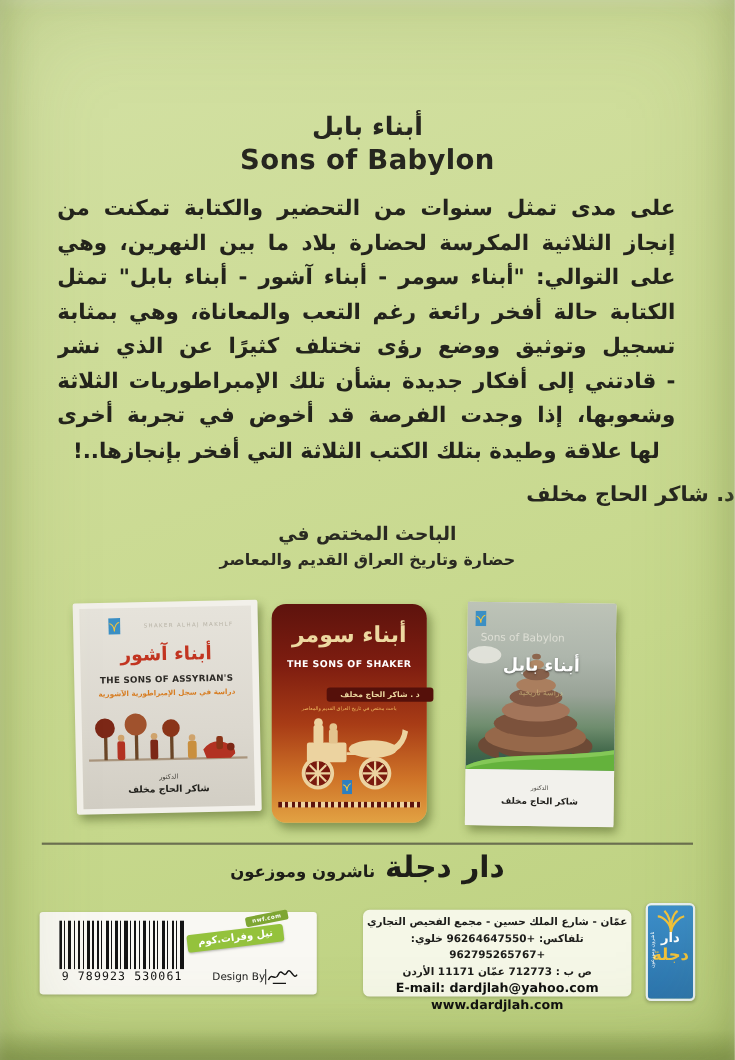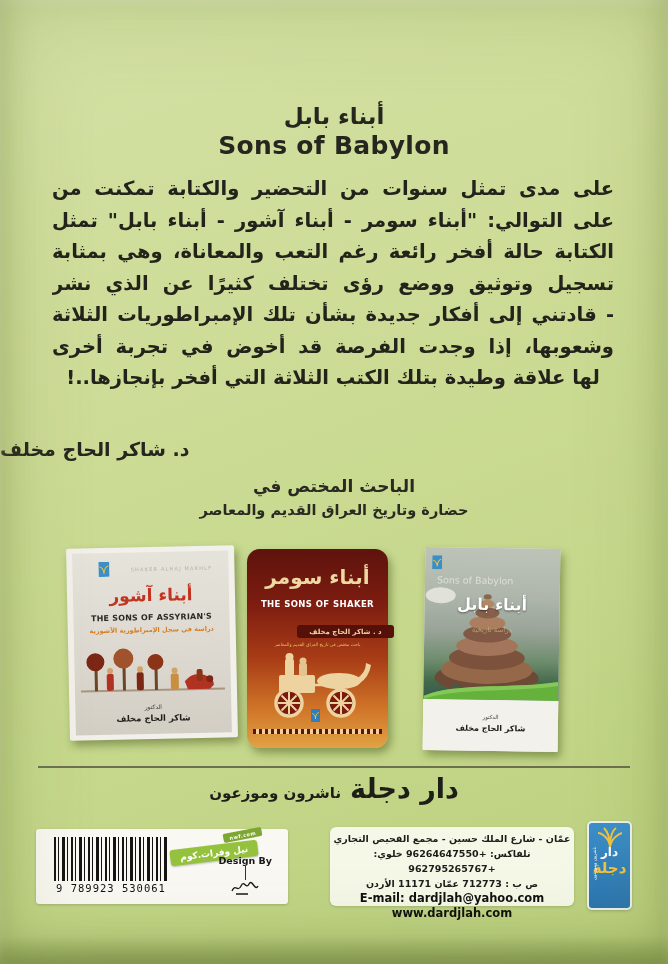--- a/index.html
+++ b/index.html
@@ -23,21 +23,21 @@
   
   .para { position: absolute; top: 173px; right: 54px; width: 562px; direction: rtl; }
   .para .line {
     font-size: 19.5px; font-weight: bold; line-height: 31.5px; color: #23231c;
     text-align: justify; text-align-last: justify; text-justify: inter-word;
     white-space: normal; overflow: hidden; height: 31.5px;
   }
   .para .line.last { text-align-last: center; }
 
   
-  .author-name { position: absolute; top: 438px; left: 0; width: 100%; text-align: left;
+  .author-name { position: absolute; top: 438px; left: 0; width: 100%; text-align: right;
                  font-size: 19px; font-weight: bold; direction: rtl; }
   .author-role1 { position: absolute; top: 476px; left: 0; width: 100%; text-align: center;
                   font-size: 17px; font-weight: 600; direction: rtl; color:#2a2a22; }
   .author-role2 { position: absolute; top: 502px; left: 0; width: 100%; text-align: center;
                   font-size: 14.5px; font-weight: 600; direction: rtl; color:#2a2a22; }
 
   
   .books { position: absolute; top: 545px; left: 0; width: 100%; height: 212px; }
   .book { position: absolute; box-shadow: 3px 5px 9px rgba(55,70,15,.45); border-radius: 2px; }
 
@@ -114,21 +114,21 @@
                       #f9f8f3 5px 8px, #141414 8px 11px, #f9f8f3 11px 13px, #141414 13px 14px, #f9f8f3 14px 17px); }
   .bar-num { position: absolute; left: 6px; top: 53px; width: 138px; text-align: center;
              font-family: "DejaVu Sans Mono", monospace; font-size: 10.5px; color: #111; letter-spacing: 1px; }
   .nwf { position: absolute; right: 30px; top: 16px; transform: rotate(-7deg);
          background: #94c23c; color: #fff; font-size: 9px; font-weight: bold;
          padding: 3px 10px; border-radius: 3px; direction: rtl; box-shadow: 0 1px 2px rgba(0,0,0,.25); }
   .nwf-mini { position: absolute; top: -11px; right: -6px; transform: rotate(-4deg);
               background: #7ea633; color: #fff; font-size: 5px; font-weight: bold;
               padding: 1.5px 6px; border-radius: 2px; letter-spacing: .5px; }
   .designby { position: absolute; right: 16px; bottom: 8px; display: flex; align-items: center; gap: 0;
-              font-size: 9.5px; font-weight: bold; color: #191919; flex-direction: column; }
+              font-size: 9.5px; font-weight: normal; color: #191919; }
   .designby .sep { width: 1px; height: 14px; background: #333; }
 
   .box-contact { position: absolute; left: 292px; top: 827px; width: 244px; height: 79px;
                  background: #f5f7e7; border-radius: 6px; padding-top: 4px; text-align: center;
                  box-shadow: 0 1px 3px rgba(0,0,0,.15); margin-left: 38px; }
   .c-ar { font-size: 9.5px; font-weight: bold; direction: rtl; line-height: 15px; color: #1c1c1a; }
   .c-en { font-size: 11.5px; font-weight: bold; direction: ltr; line-height: 15px; color: #101010; }
 
   .logo-dijlah { position: absolute; left: 575px; top: 821px; width: 45px; height: 89px;
                  background: linear-gradient(180deg, #3c8fcb 0%, #2b74ae 100%);
@@ -145,20 +145,21 @@
 </head>
 <body>
 
 <div class="page">
 
   <div class="title-ar">أبناء بابل</div>
   <div class="title-en">Sons of Babylon</div>
 
   <div class="para">
     <div class="line">على مدى تمثل سنوات من التحضير والكتابة تمكنت من</div>
+    <div class="line">إنجاز الثلاثية المكرسة لحضارة بلاد ما بين النهرين، وهي</div>
     <div class="line">على التوالي: "أبناء سومر - أبناء آشور - أبناء بابل" تمثل</div>
     <div class="line">الكتابة حالة أفخر رائعة رغم التعب والمعاناة، وهي بمثابة</div>
     <div class="line">تسجيل وتوثيق ووضع رؤى تختلف كثيرًا عن الذي نشر سابقًا،</div>
     <div class="line">- قادتني إلى أفكار جديدة بشأن تلك الإمبراطوريات الثلاثة</div>
     <div class="line">وشعوبها، إذا وجدت الفرصة قد أخوض في تجربة أخرى</div>
     <div class="line last">لها علاقة وطيدة بتلك الكتب الثلاثة التي أفخر بإنجازها..!</div>
   </div>
 
   <div class="author-name">د. شاكر الحاج مخلف</div>
   <div class="author-role1">الباحث المختص في</div>

